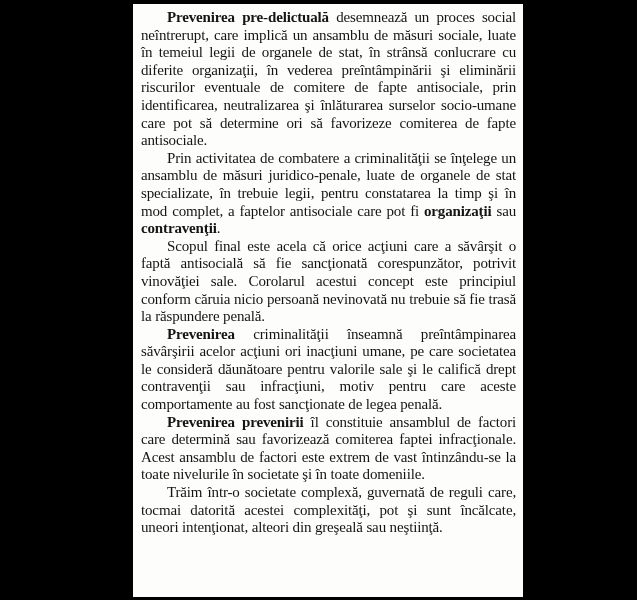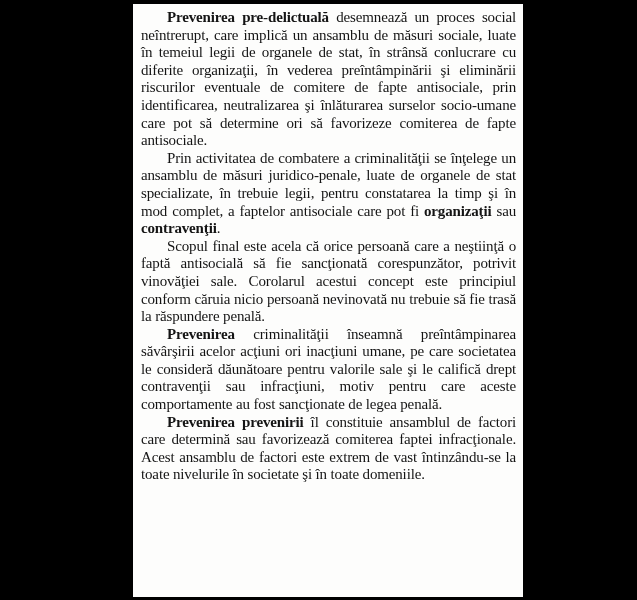--- a/index.html
+++ b/index.html
@@ -49,17 +49,18 @@
 </style>
 </head>
 <body style="background: rgb(0, 0, 0);">
 
 <div class="scan-bg"></div>
 
 <div class="page" style="background: rgb(253, 253, 252);">
   <div class="doc-text" style="color: rgb(20, 20, 20);">
       <p><b>Prevenirea pre-delictuală</b><span> desemnează un proces social neîntrerupt, care implică un ansamblu de măsuri sociale, luate în temeiul legii de organele de stat, în strânsă conlucrare cu diferite organizaţii, în vederea preîntâmpinării şi eliminării riscurilor eventuale de comitere de fapte antisociale, prin identificarea, neutralizarea şi înlăturarea surselor socio-umane care pot să determine ori să favorizeze comiterea de fapte antisociale.</span></p>
       <p><span>Prin activitatea de combatere a criminalităţii se înţelege un ansamblu de măsuri juridico-penale, luate de organele de stat specializate, în trebuie legii, pentru constatarea la timp şi în mod complet, a faptelor antisociale care pot fi </span><b>organizaţii</b><span> sau </span><b>contravenţii</b><span>.</span></p>
-      <p><span>Scopul final este acela că orice persoană care a neştiinţă o faptă antisocială să fie sancţionată corespunzător, potrivit vinovăţiei sale. Corolarul acestui concept este principiul conform căruia nicio persoană nevinovată nu trebuie să fie trasă la răspundere penală.</span></p>
+      <p><span>Scopul final este acela că orice acţiuni care a săvârşit o faptă antisocială să fie sancţionată corespunzător, potrivit vinovăţiei sale. Corolarul acestui concept este principiul conform căruia nicio persoană nevinovată nu trebuie să fie trasă la răspundere penală.</span></p>
       <p><b>Prevenirea</b><span> criminalităţii înseamnă preîntâmpinarea săvârşirii acelor acţiuni ori inacţiuni umane, pe care societatea le consideră dăunătoare pentru valorile sale şi le califică drept contravenţii sau infracţiuni, motiv pentru care aceste comportamente au fost sancţionate de legea penală.</span></p>
       <p><b>Prevenirea prevenirii</b><span> îl constituie ansamblul de factori care determină sau favorizează comiterea faptei infracţionale. Acest ansamblu de factori este extrem de vast întinzându-se la toate nivelurile în societate şi în toate domeniile.</span></p>
+      <p><span>Trăim într-o societate complexă, guvernată de reguli care, tocmai datorită acestei complexităţi, pot şi sunt încălcate, uneori intenţionat, alteori din greşeală sau neştiinţă.</span></p>
     </div>
 </div>
 
 </body></html>

